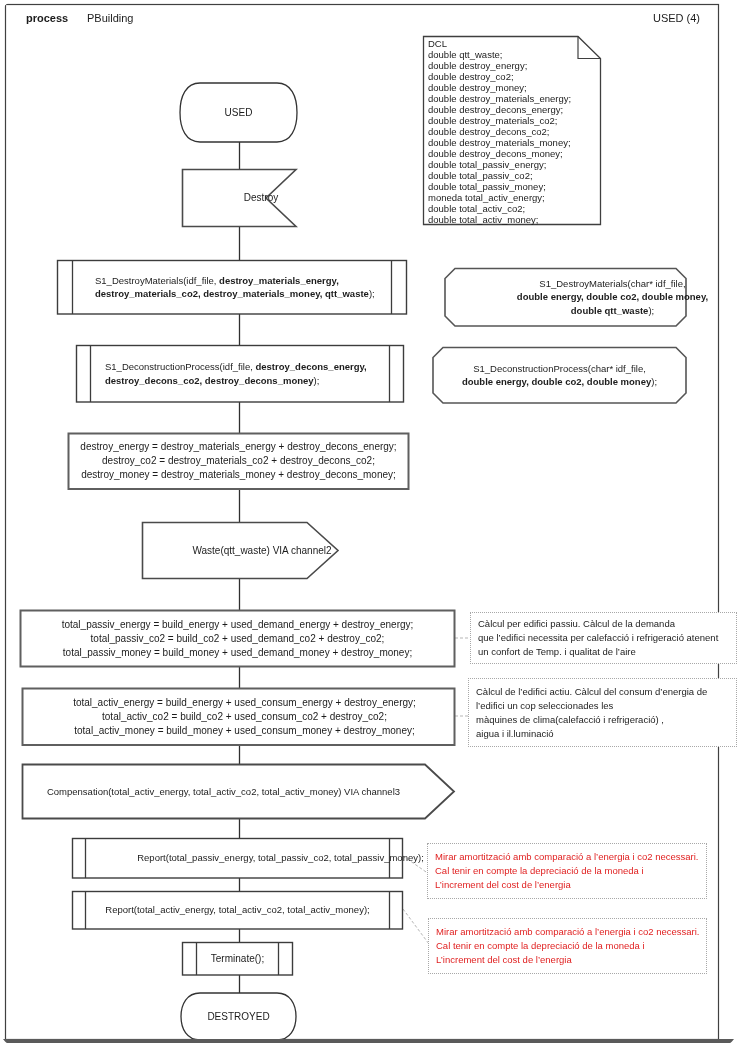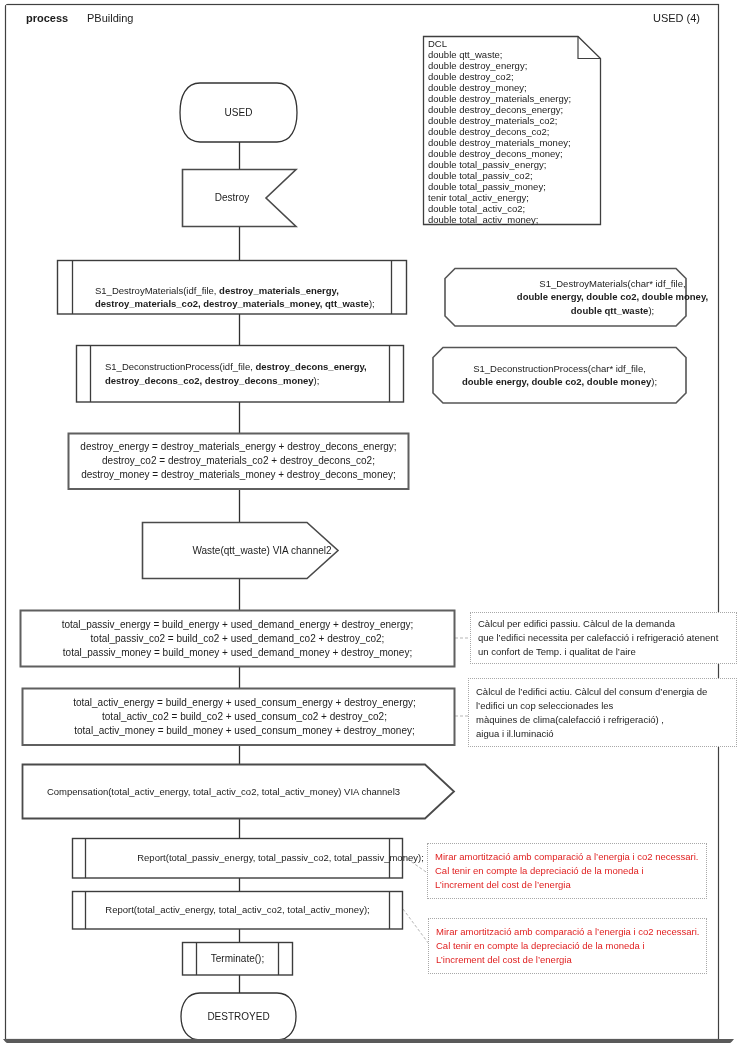--- a/index.html
+++ b/index.html
@@ -91,34 +91,34 @@
       <div>double destroy_money;</div>
       <div>double destroy_materials_energy;</div>
       <div>double destroy_decons_energy;</div>
       <div>double destroy_materials_co2;</div>
       <div>double destroy_decons_co2;</div>
       <div>double destroy_materials_money;</div>
       <div>double destroy_decons_money;</div>
       <div>double total_passiv_energy;</div>
       <div>double total_passiv_co2;</div>
       <div>double total_passiv_money;</div>
-      <div>tenir total_activ_energy;</div>
+      <div>moneda total_activ_energy;</div>
       <div>double total_activ_co2;</div>
       <div>double total_activ_money;</div>
     </div>
 
   <div class="txt center" style="left:180px;top:83px;width:117px;height:59px;">
     <div>USED</div>
   </div>
 
-  <div class="txt center" style="left:182px;top:169px;width:100px;height:58px;">
+  <div class="txt center" style="left:182px;top:169px;width:100px;height:58px;padding-left:29px;">
     <div>Destroy</div>
   </div>
 
-  <div class="txt left fs95" style="left:95px;top:271px;width:300px;height:52px;">
+  <div class="txt left fs95" style="left:95px;top:261px;width:300px;height:52px;">
       <div><span>S1_DestroyMaterials(idf_file, </span><span class="bold">destroy_materials_energy,</span></div>
       <div><span class="bold">destroy_materials_co2, destroy_materials_money, qtt_waste</span><span>);</span></div>
     </div>
 
   <div class="txt center fs95" style="left:445px;top:268px;width:241px;height:58px;padding-left:47px;">
       <div><span>S1_DestroyMaterials(char* idf_file,</span></div>
       <div><span class="bold">double energy, double co2, double money,</span></div>
       <div><span class="bold">double qtt_waste</span><span>);</span></div>
     </div>
 

